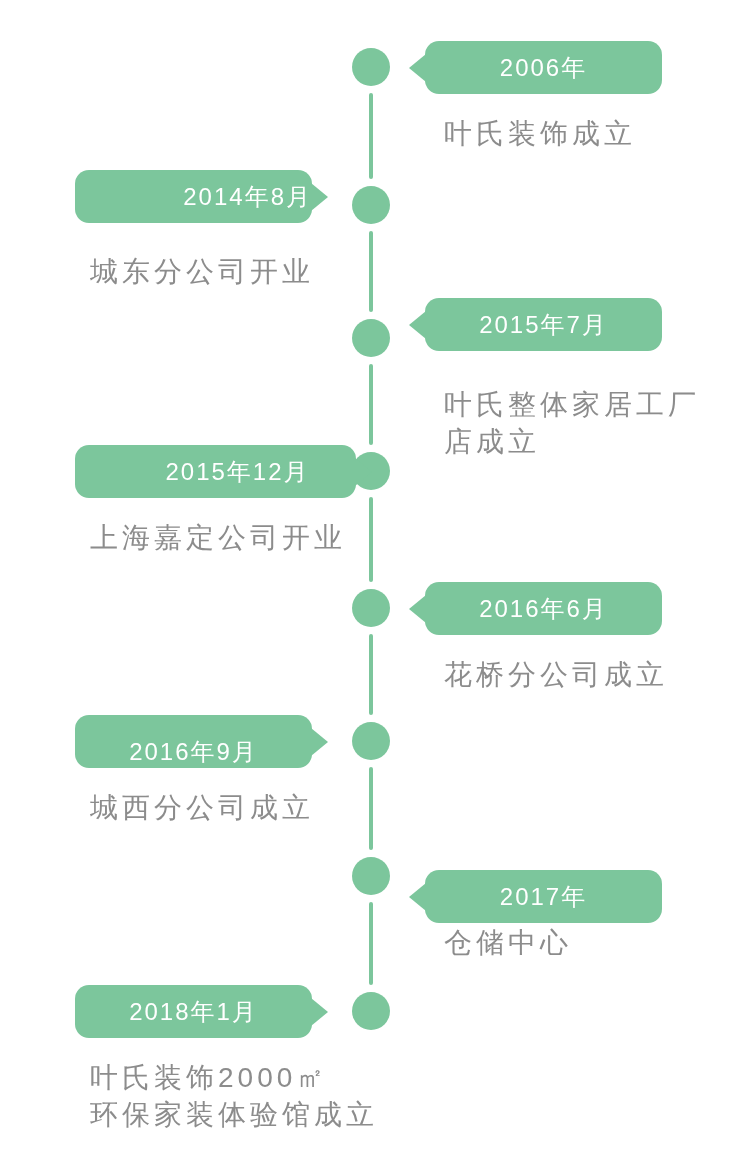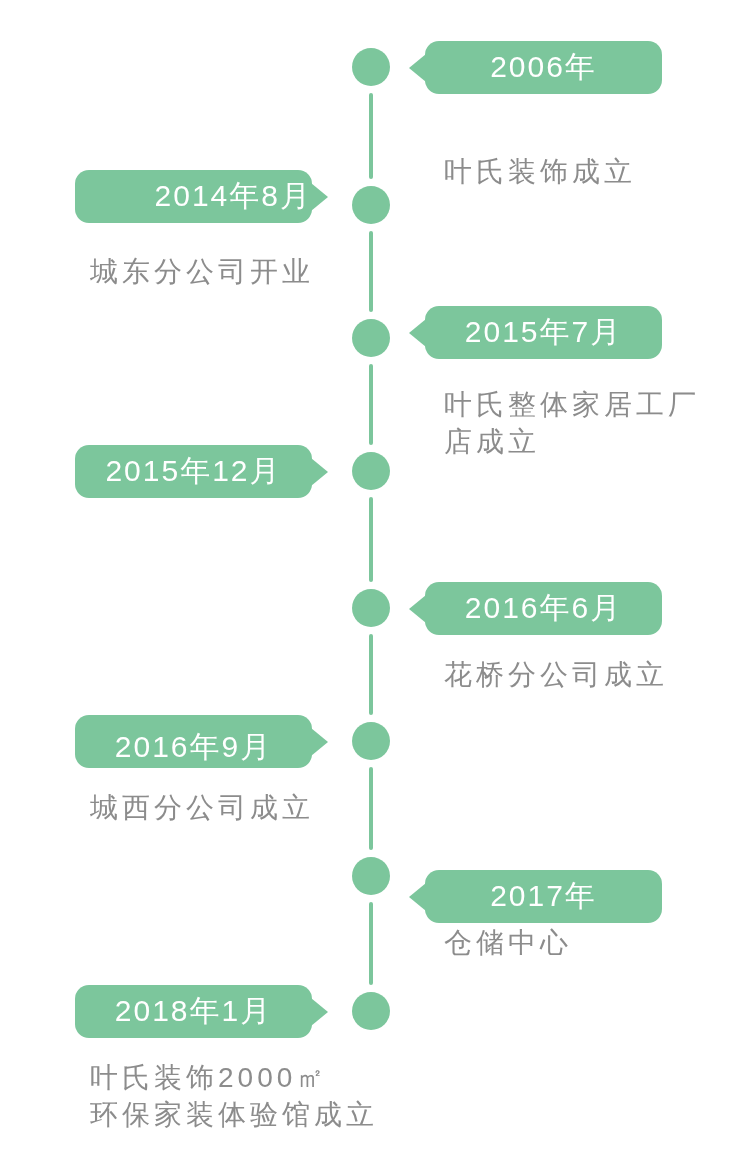--- a/index.html
+++ b/index.html
@@ -33,21 +33,21 @@
   .bubble {
     position: absolute;
     width: 237px;
     height: 53px;
     background: var(--accent);
     border-radius: 14px;
     display: flex;
     align-items: center;
     justify-content: center;
     color: var(--bubble-text);
-    font-size: 30px;
+    font-size: 24px;
     letter-spacing: 2px;
     white-space: nowrap;
   }
   .bubble.right { left: 425px; }
   .bubble.left  { left: 75px; }
   .arrow {
     position: absolute;
     top: 50%;
     transform: translateY(-50%);
     width: 0;
@@ -78,47 +78,50 @@
 </head>
 <body>
 
 <div class="canvas" id="canvas" style="--accent: #7cc69c; --bubble-text: #ffffff; --desc: #8c8c8c;">
     <div class="seg" style="top: 93px; height: 86px;"></div>
     <div class="node" style="top: 48px;"></div>
     <div class="bubble right" style="top: 41px;">
       <span class="arrow"></span>
       <span>2006年</span>
     </div>
-    <div class="desc right" style="top: 115px; margin-top: 38px;">
+    <div class="desc right" style="top: 115px;">
       <div>叶氏装饰成立</div>
     </div>
     <div class="seg" style="top: 231px; height: 81px;"></div>
     <div class="node" style="top: 186px;"></div>
     <div class="bubble left" style="top: 170px; justify-content: flex-end;">
       <span class="arrow"></span>
       <span>2014年8月</span>
     </div>
     <div class="desc left" style="top: 253px;">
       <div>城东分公司开业</div>
     </div>
     <div class="seg" style="top: 364px; height: 81px;"></div>
     <div class="node" style="top: 319px;"></div>
-    <div class="bubble right" style="top: 306px; text-align: right;">
+    <div class="bubble right" style="top: 298px; text-align: right;">
       <span class="arrow"></span>
       <span>2015年7月</span>
     </div>
     <div class="desc right" style="top: 386px;">
       <div>叶氏整体家居工厂</div>
       <div>店成立</div>
     </div>
     <div class="seg" style="top: 497px; height: 85px;"></div>
     <div class="node" style="top: 452px;"></div>
-    <div class="bubble left" style="top: 445px;">
+    <div class="bubble left" style="top: 445px; padding-left: 44px;">
       <span class="arrow"></span>
       <span>2015年12月</span>
+    </div>
+    <div class="desc left" style="top: 519px;">
+      <div>上海嘉定公司开业</div>
     </div>
     <div class="seg" style="top: 634px; height: 81px;"></div>
     <div class="node" style="top: 589px;"></div>
     <div class="bubble right" style="top: 582px;">
       <span class="arrow"></span>
       <span>2016年6月</span>
     </div>
     <div class="desc right" style="top: 656px;">
       <div>花桥分公司成立</div>
     </div>

